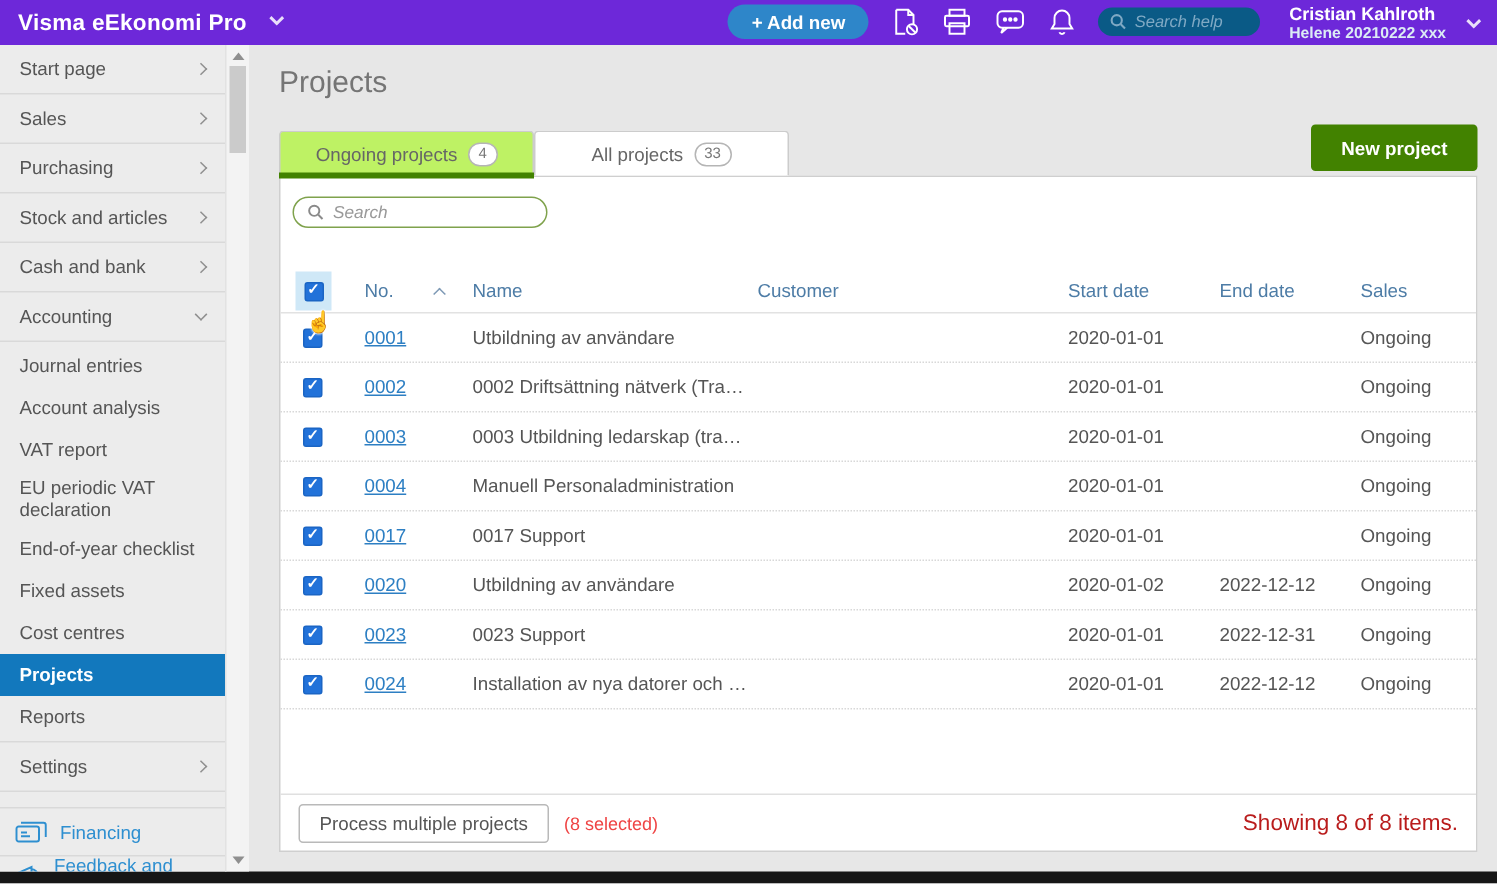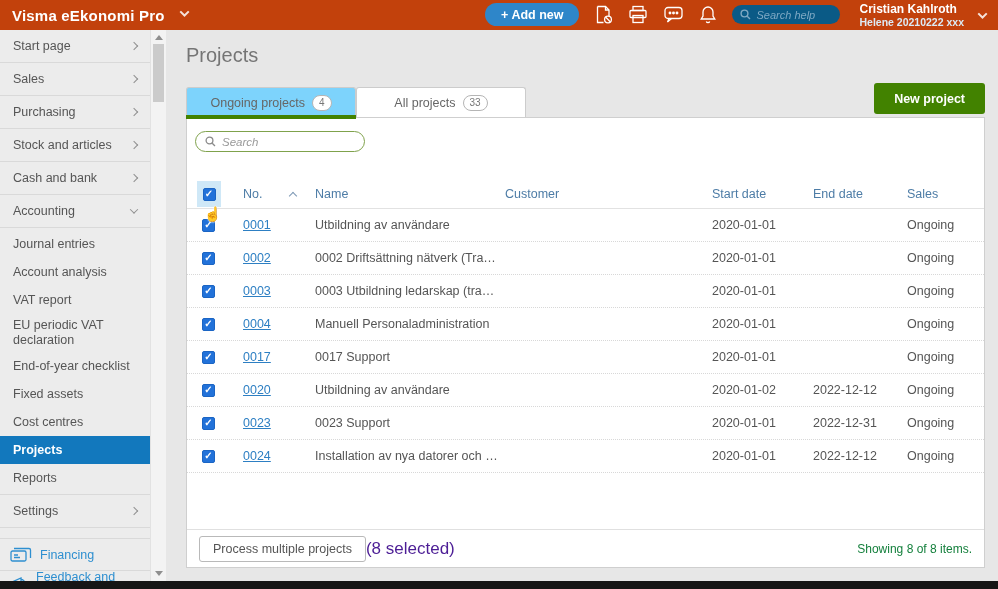--- a/index.html
+++ b/index.html
@@ -3,21 +3,21 @@
 <meta charset="utf-8">
 <style>
   * { box-sizing: border-box; }
   html,body { margin:0; padding:0; }
   body {
     width:998px; height:589px; overflow:hidden;
     font-family:"Liberation Sans", sans-serif;
     background:#e7e7e7; -webkit-font-smoothing:antialiased;
   }
   
-  .topbar{height:30px;background:#c2410c;display:flex;align-items:center;padding:0 12px;color:#fff;}
+  .topbar{height:30px;background:#6d28d9;display:flex;align-items:center;padding:0 12px;color:#fff;}
   .app-title{font-size:15px;font-weight:600;letter-spacing:.2px;white-space:nowrap;}
   .cv{display:inline-block;width:7px;height:7px;border-right:2px solid currentColor;border-bottom:2px solid currentColor;}
   .cv.down{transform:rotate(45deg) translate(-1px,-1px);}
   .cv.right{transform:rotate(-45deg);}
   .cv.up{transform:rotate(-135deg);}
   .cv.thin{border-width:1.5px;width:6px;height:6px;}
   .title-chev{color:rgba(255,255,255,.85);margin-left:16px;margin-top:-3px;}
   .tb-right{margin-left:auto;display:flex;align-items:center;gap:15px;}
   .add-new{background:#2e86c9;color:#fff;border:none;border-radius:12px;height:23px;padding:0 16px;
     font-size:12.5px;font-weight:600;display:flex;align-items:center;font-family:inherit;cursor:pointer;white-space:nowrap;}
@@ -51,21 +51,21 @@
   .sb-arrow.up{top:5px;border-bottom:5px solid #8f8f8f;}
   .sb-arrow.down{bottom:5px;border-top:5px solid #8f8f8f;}
   .sb-thumb{position:absolute;top:14px;left:2px;width:11px;height:58px;background:#cbcbcb;cursor:grab;}
   
   .main{flex:1;padding:12px 13px 13px 20px;display:flex;flex-direction:column;min-width:0;}
   .page-title{font-size:20px;color:#757575;font-weight:400;margin:2px 0 16px 0;}
   .tabrow{display:flex;align-items:flex-end;}
   .tab{width:170px;height:30px;display:flex;align-items:center;justify-content:center;gap:7px;
     font-size:12.5px;color:#666;border:1px solid #ccc;border-bottom:none;border-radius:3px 3px 0 0;
     background:#fff;position:relative;cursor:pointer;}
-  .tab.active{background:#7dd3fc;}
+  .tab.active{background:#bef264;}
   .tab.active::after{content:"";position:absolute;left:-1px;right:-1px;bottom:-2px;height:4px;background:#428200;z-index:3;}
   .badge{border:1px solid #b5b5b5;border-radius:9px;font-size:10px;color:#777;padding:0 6px;line-height:14px;background:#fff;}
   .new-project{margin-left:auto;background:#428200;color:#fff;border:none;border-radius:3px;height:31px;
     padding:0 20px;font-size:12.5px;font-weight:700;font-family:inherit;cursor:pointer;margin-bottom:3px;}
   
   .panel{background:#fff;border:1px solid #cfcfcf;flex:1;display:flex;flex-direction:column;min-height:0;}
   .search-pill{margin:13px 0 12px 8px;width:170px;height:21px;border:1px solid #7fa24c;border-radius:11px;
     display:flex;align-items:center;gap:6px;padding:0 9px;cursor:text;}
   .search-pill .ph{font-size:11.5px;font-style:italic;color:#999;}
   .table{margin-top:16px;font-size:12.5px;}
@@ -79,22 +79,22 @@
   .checkbox{width:13px;height:13px;background:#2272d9;border:1px solid #1b65c4;border-radius:2px;
     display:flex;align-items:center;justify-content:center;cursor:pointer;flex:none;}
   .checkbox .tick{color:#fff;font-size:10px;line-height:1;font-weight:700;}
   .hl{width:24px;height:26px;background:#cfe8f7;display:flex;align-items:center;justify-content:center;margin-left:-5px;}
   .cursor-hand{position:absolute;left:2px;bottom:-15px;font-size:14px;color:#2b2b2b;z-index:6;
     text-shadow:0 0 2px #fff, 0 0 2px #fff;}
   .no-link{color:#2d7fc3;text-decoration:underline;cursor:pointer;}
   .panel-footer{margin-top:auto;border-top:1px solid #e0e0e0;height:38px;display:flex;align-items:center;padding:0 12px;}
   .process-btn{border:1px solid #b9b9b9;background:#fff;border-radius:3px;padding:5px 13px;font-size:12.5px;
     color:#555;font-family:inherit;cursor:pointer;white-space:nowrap;}
-  .selected-count{color:#4c1d95;font-size:17px;}
-  .showing{margin-left:auto;color:#15803d;font-size:12px;}
+  .selected-count{margin-left:10px;color:#ef4444;font-size:12px;}
+  .showing{margin-left:auto;color:#b91c1c;font-size:15px;}
   .bottom-strip{height:8px;background:#161616;}
 </style>
 </head>
 <body>
 
 <div class="topbar">
   <span class="app-title">Visma eEkonomi Pro</span>
   <span class="cv down title-chev"></span>
   <div class="tb-right">
     <button class="add-new">+ Add new</button>

